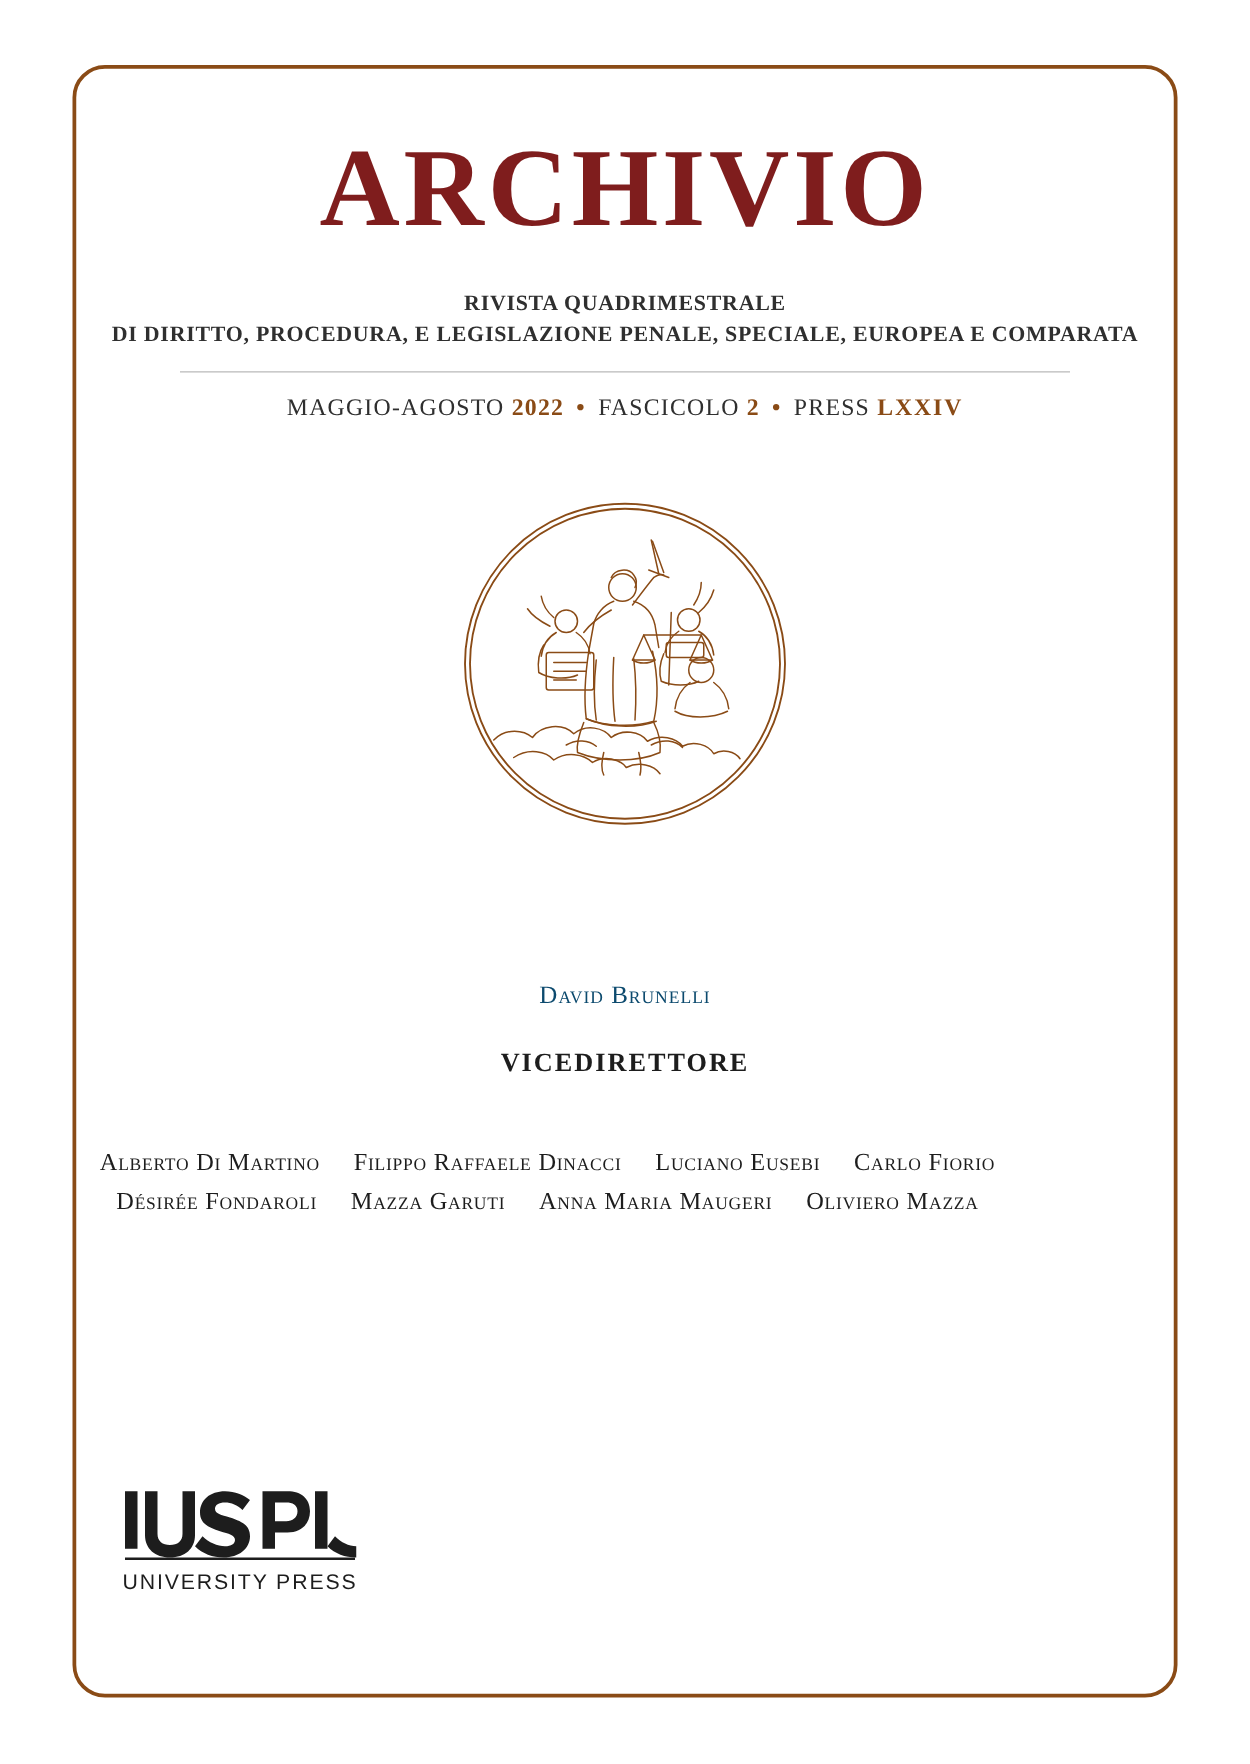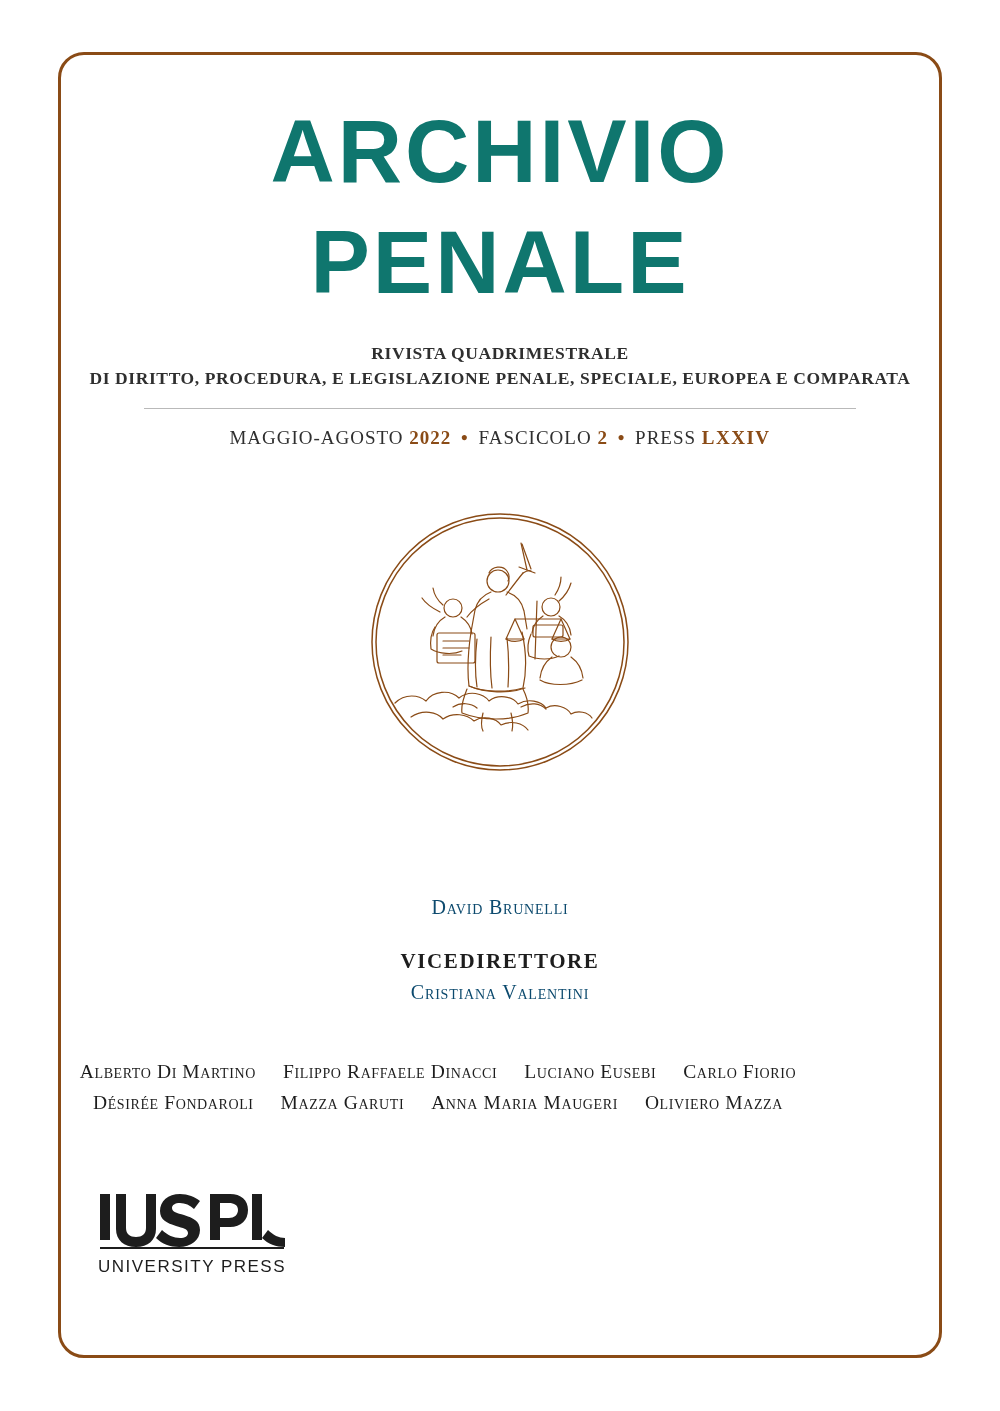--- a/index.html
+++ b/index.html
@@ -40,22 +40,22 @@
     display: flex;
     flex-direction: column;
     align-items: center;
   }
   .title-block {
     margin-top: 55px;
     width: 100%;
     text-align: center;
   }
   .title-line {
-    font-family: Liberation Sans, sans-serif;
-    color: #0f766e;
+    font-family: Liberation Serif, serif;
+    color: #7f1d1d;
     font-weight: 700;
     letter-spacing: 2px;
     line-height: 1.0;
   }
   .title-line-1 {
     font-size: 89px;
     letter-spacing: 3px;
   }
   .title-line-2 {
     font-size: 89px;
@@ -175,21 +175,20 @@
 <body>
 
 <div class="page">
 
   <div class="frame"></div>
 
   <div class="content">
 
     <div class="title-block">
       <div class="title-line title-line-1">ARCHIVIO</div>
-      <div class="title-line title-line-2">PENALE</div>
     </div>
 
     <div class="subtitle">
       <div>RIVISTA QUADRIMESTRALE</div>
       <div>DI DIRITTO, PROCEDURA, E LEGISLAZIONE PENALE, SPECIALE, EUROPEA E COMPARATA</div>
     </div>
 
     <div class="rule"></div>
 
     <div class="issue-line">
@@ -269,21 +268,20 @@
           <path d="M88 200c8-5 18-4 24 1"></path>
           <path d="M156 200c9-5 19-4 25 2"></path>
         </g>
       </svg>
     </div>
 
     <div class="credits">
       <div class="person">David Brunelli</div>
 
       <div class="role role-2">VICEDIRETTORE</div>
-      <div class="person">Cristiana Valentini</div>
 
       <div class="board">
         <div class="board-row">
           <span class="board-name">Alberto Di Martino</span>
           <span class="board-name">Filippo Raffaele Dinacci</span>
           <span class="board-name">Luciano Eusebi</span>
           <span class="board-name">Carlo Fiorio</span>
         </div>
         <div class="board-row">
           <span class="board-name">Désirée Fondaroli</span>

